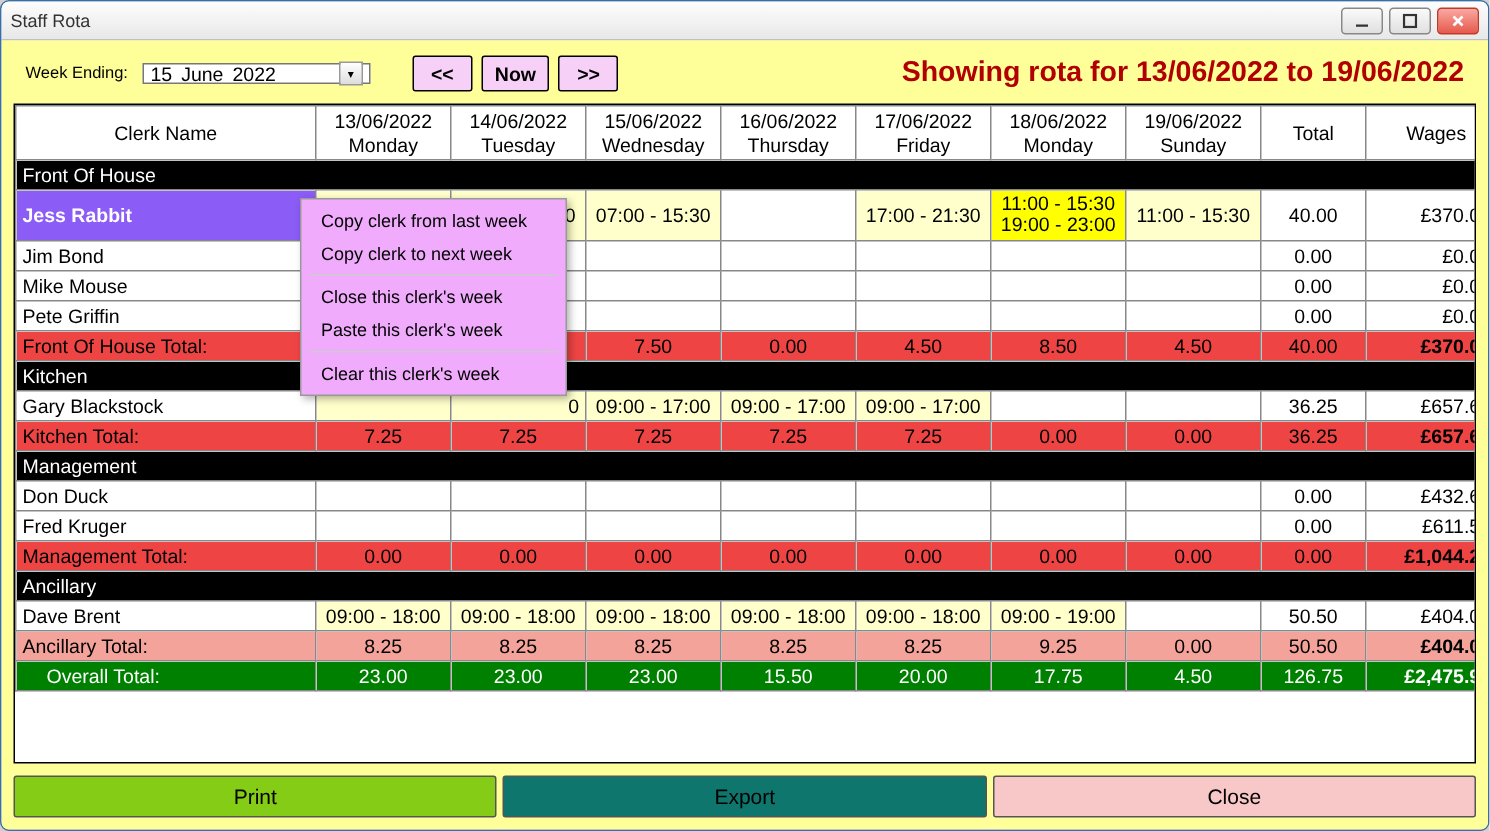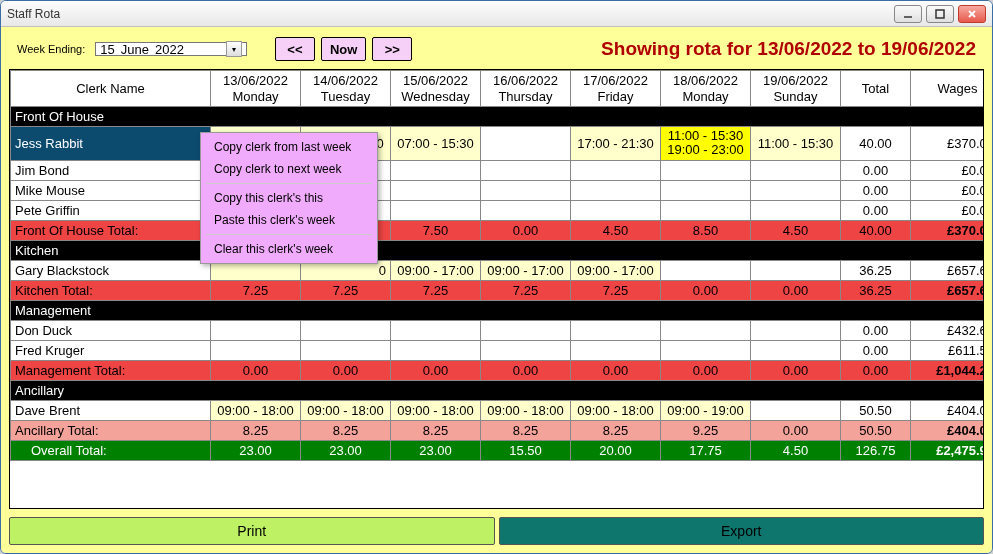--- a/index.html
+++ b/index.html
@@ -154,21 +154,21 @@
   }
   tr.section td.first { padding-left:4px; }
 
   tr.clerk td.name { text-align:left; padding-left:4px; }
   tr.clerk td.cell { text-align:center; background:#FFFFCC; }
   tr.clerk td.cell.empty { background:#fff; }
   tr.clerk td.cell.double { background:#FFFF00; line-height:1.1; }
   tr.clerk td.total, tr.clerk td.wages { text-align:center; }
   tr.clerk td.wages { text-align:right; padding-right:10px; }
   tr.clerk td.total { text-align:center; }
-  tr.clerk.selected td.name { background:#0c4a6e; color:#fff; }
+  tr.clerk.selected td.name { background:#8b5cf6; color:#fff;font-weight:bold; }
 
   tr.subtotal td {
     background:#ef4444;
     text-align:center;
   }
   tr.subtotal td.name { text-align:left; padding-left:4px; }
   tr.subtotal td.wages { font-weight:bold; text-align:right; padding-right:10px;}
   tr.subtotal.salmon td { background:#F4A39A; }
   tr.grandtotal td {
     background:#008000;
@@ -187,21 +187,21 @@
     flex:1;
     height:28px;
     border:1px solid #555;
     border-radius:2px;
     display:flex;
     align-items:center;
     justify-content:center;
     font-size:14px;
     cursor:pointer;
   }
-  .bigbtn.print { background:#bef264; }
+  .bigbtn.print { background:#84cc16; }
   .bigbtn.export { background:#0f766e; }
   .bigbtn.close  { background:#F8C8C8; }
 
   
   .ctxmenu {
     position:absolute;
     left:190px;
     top:62px;
     width:178px;
     background:#f0abfc;
@@ -469,26 +469,27 @@
             <td>126.75</td>
             <td class="wages">£2,475.92</td>
           </tr>
         </tbody>
       </table>
 
       <div class="ctxmenu">
         <div class="item">Copy clerk from last week</div>
         <div class="item">Copy clerk to next week</div>
         <div class="sep"></div>
-        <div class="item">Copy this clerk's this</div>
+        <div class="item">Close this clerk's week</div>
         <div class="item">Paste this clerk's week</div>
         <div class="sep"></div>
         <div class="item">Clear this clerk's week</div>
       </div>
     </div>
 
     <div class="bottombar">
       <div class="bigbtn print">Print</div>
       <div class="bigbtn export">Export</div>
+      <div class="bigbtn close">Close</div>
     </div>
 
   </div>
 </div>
 
 </body></html>

